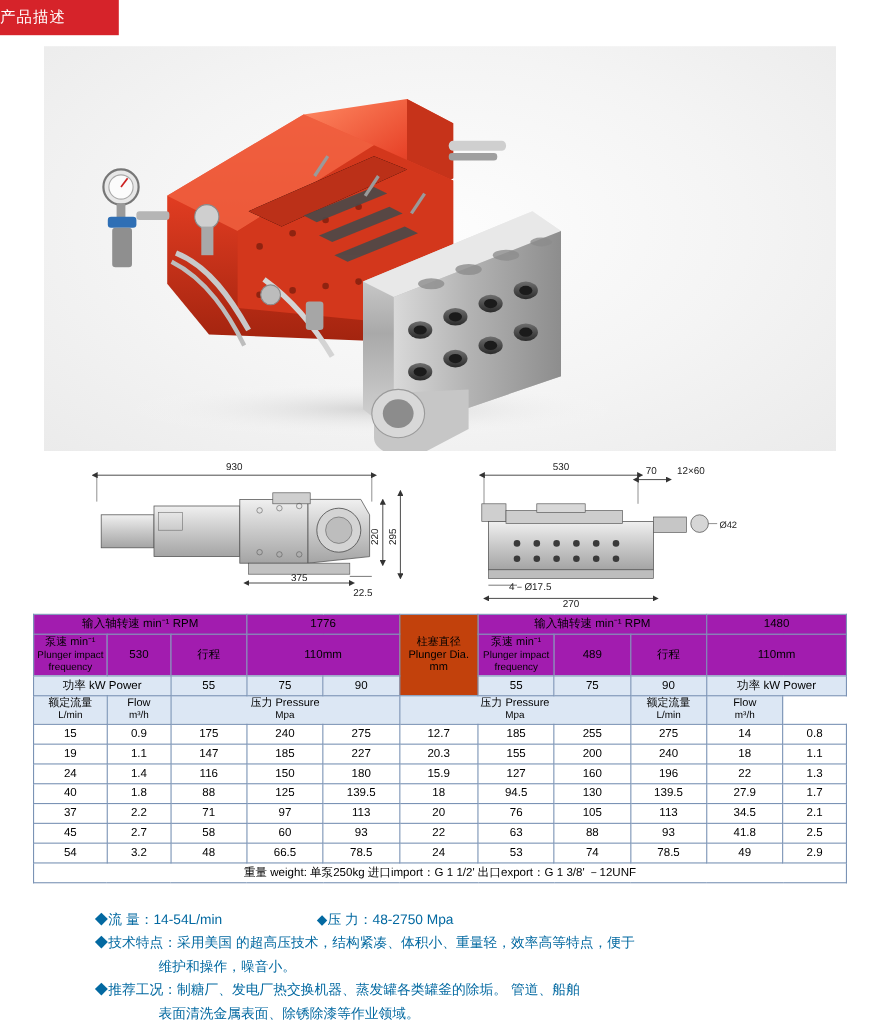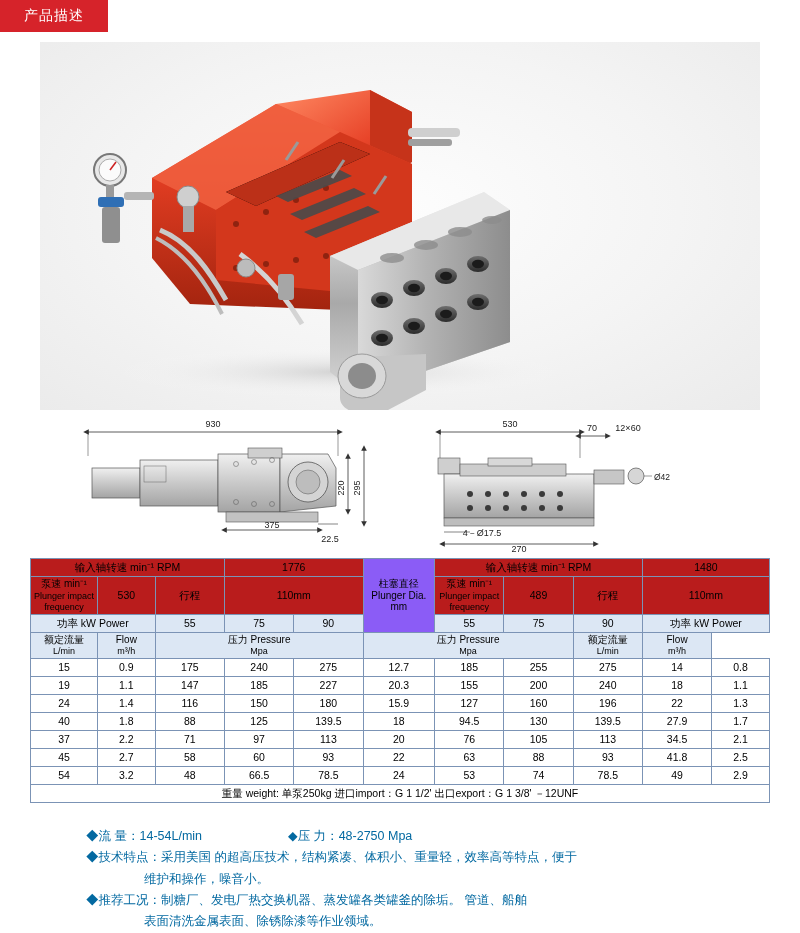--- a/index.html
+++ b/index.html
@@ -20,21 +20,21 @@
     position: absolute;
     left: 0;
     top: 0;
     width: 108px;
     height: 32px;
     background: #d6232a;
     color: #ffffff;
     font-size: 14px;
     display: flex;
     align-items: center;
-    justify-content: center;
+    justify-content: flex-start;
     letter-spacing: 1px;
   }
   
   .photo-area {
     position: absolute;
     left: 40px;
     top: 42px;
     width: 720px;
     height: 368px;
   }
@@ -72,28 +72,28 @@
   table.spec td {
     border: 1px solid #7b93b5;
     text-align: center;
     vertical-align: middle;
     padding: 1px 1px;
     line-height: 1.15;
     height: 15px;
     color: #000;
   }
   .hdr {
-    background: #b91c1c;
+    background: #a21caf;
     font-weight: normal;
   }
   .hdr2 {
     background: #dce7f4;
   }
   .plunger-cell {
-    background: #8b5cf6;
+    background: #c2410c;
     font-size: 10px;
     line-height: 1.25;
   }
   .data td {
     background: #ffffff;
   }
   .sub {
     font-size: 9px;
     text-align: right;
   }

